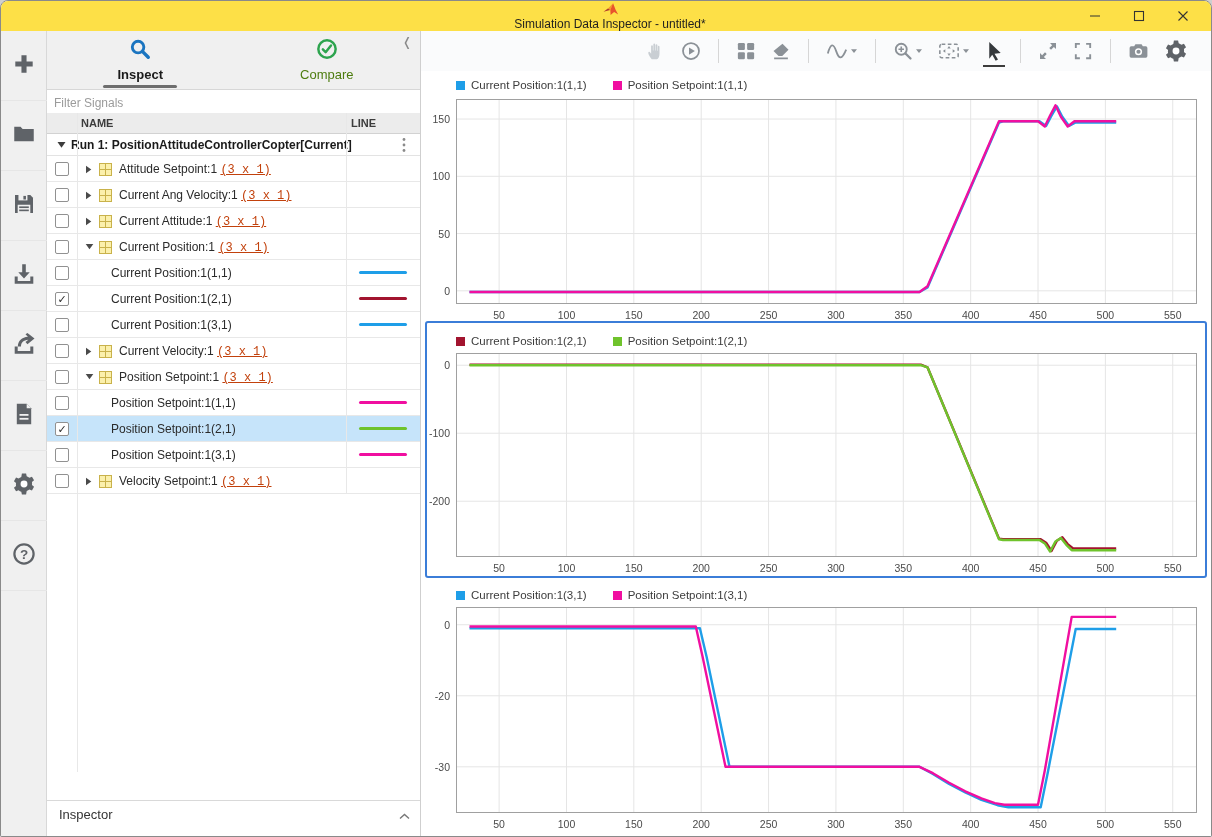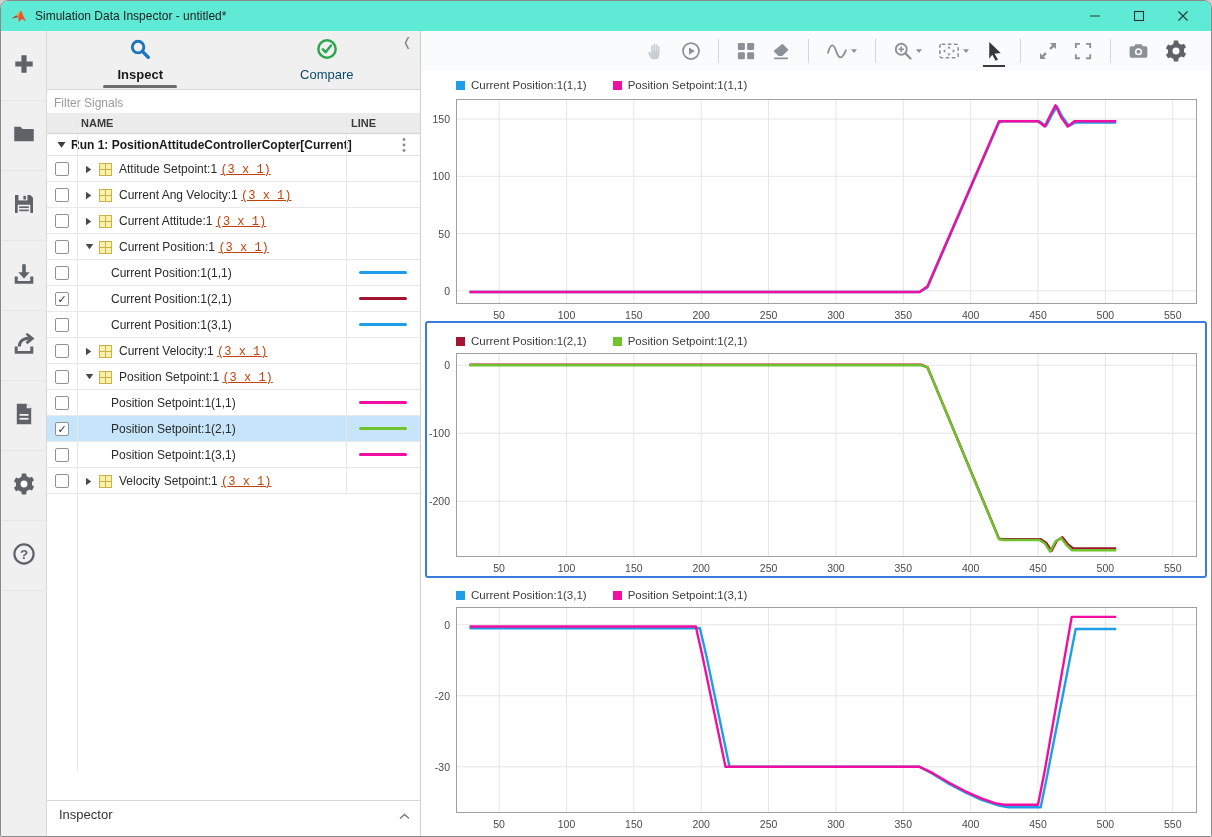--- a/index.html
+++ b/index.html
@@ -1,34 +1,34 @@
 <!DOCTYPE html>
 <html><head>
 <meta charset="utf-8">
 <style>
   * { margin:0; padding:0; box-sizing:border-box; }
   html,body { background:#cfcfcf; font-family:"Liberation Sans","DejaVu Sans",sans-serif; }
   .window{ position:relative; width:1212px; height:837px; background:#fff; border:1px solid #8a8a8a;
            border-radius:8px 8px 2px 2px; overflow:hidden; }
   
-  .titlebar{ position:absolute; left:0; top:0; width:100%; height:30px; background:#5eead4;
-             display:flex; align-items:center; }
+  .titlebar{ position:absolute; left:0; top:0; width:100%; height:30px; background:#fde047;
+             display:flex; align-items:center;flex-direction:column; }
   .titlebar .app-icon{ margin-left:10px; width:16px; height:16px; }
   .titlebar .title{ margin-left:8px; font-size:12px; color:#1f1f1f; }
   .win-controls{ position:absolute; right:6px; top:0; height:30px; display:flex; }
   .win-btn{ width:44px; height:30px; display:flex; align-items:center; justify-content:center; color:#333; }
   
   .rail{ position:absolute; left:0; top:30px; width:46px; bottom:0; background:#f0f0f0; border-right:1px solid #d8d8d8; }
   .rail-btn{ width:46px; height:70px; display:flex; align-items:center; justify-content:center; border-bottom:1px solid #e6e6e6; }
   .rail-btn svg{ width:24px; height:24px; }
   
   .sidebar{ position:absolute; left:46px; top:30px; width:374px; bottom:0; background:#fff; border-right:1px solid #cfcfcf; }
   .tabs{ position:absolute; left:0; top:0; width:100%; height:58px; background:#f0f0f0; display:flex; }
   .tab{ width:50%; display:flex; flex-direction:column; align-items:center; padding-top:7px; position:relative; }
-  .tab .tab-label{ font-size:13px; color:#0c4a6e; margin-top:3px; }
+  .tab .tab-label{ font-size:13px; color:#4d7c0f; margin-top:3px; }
   .tab.active .tab-label{ font-weight:bold; color:#1a1a1a; }
   .tab.active .tab-underline{ width:74px; height:3px; background:#6e6e6e; border-radius:2px; margin-top:3px; }
   .collapse-chevron{ position:absolute; right:8px; top:4px; font-size:12px; color:#8a8a8a; }
   .filter{ position:absolute; left:0; top:58px; width:100%; height:28px; }
   .filter input{ width:100%; height:100%; border:none; border-top:1px solid #d7d7d7; border-bottom:1px solid #d7d7d7;
                  padding:0 7px; font-size:12px; color:#333; font-family:inherit; outline:none; }
   .filter input::placeholder{ color:#9b9b9b; }
   .colheader{ position:absolute; left:0; top:82px; width:100%; height:21px; background:#ececec;
               border-bottom:1px solid #d2d2d2; font-size:11px; font-weight:bold; color:#3c3c3c; }
   .colheader .c-name{ position:absolute; left:34px; top:4px; }

